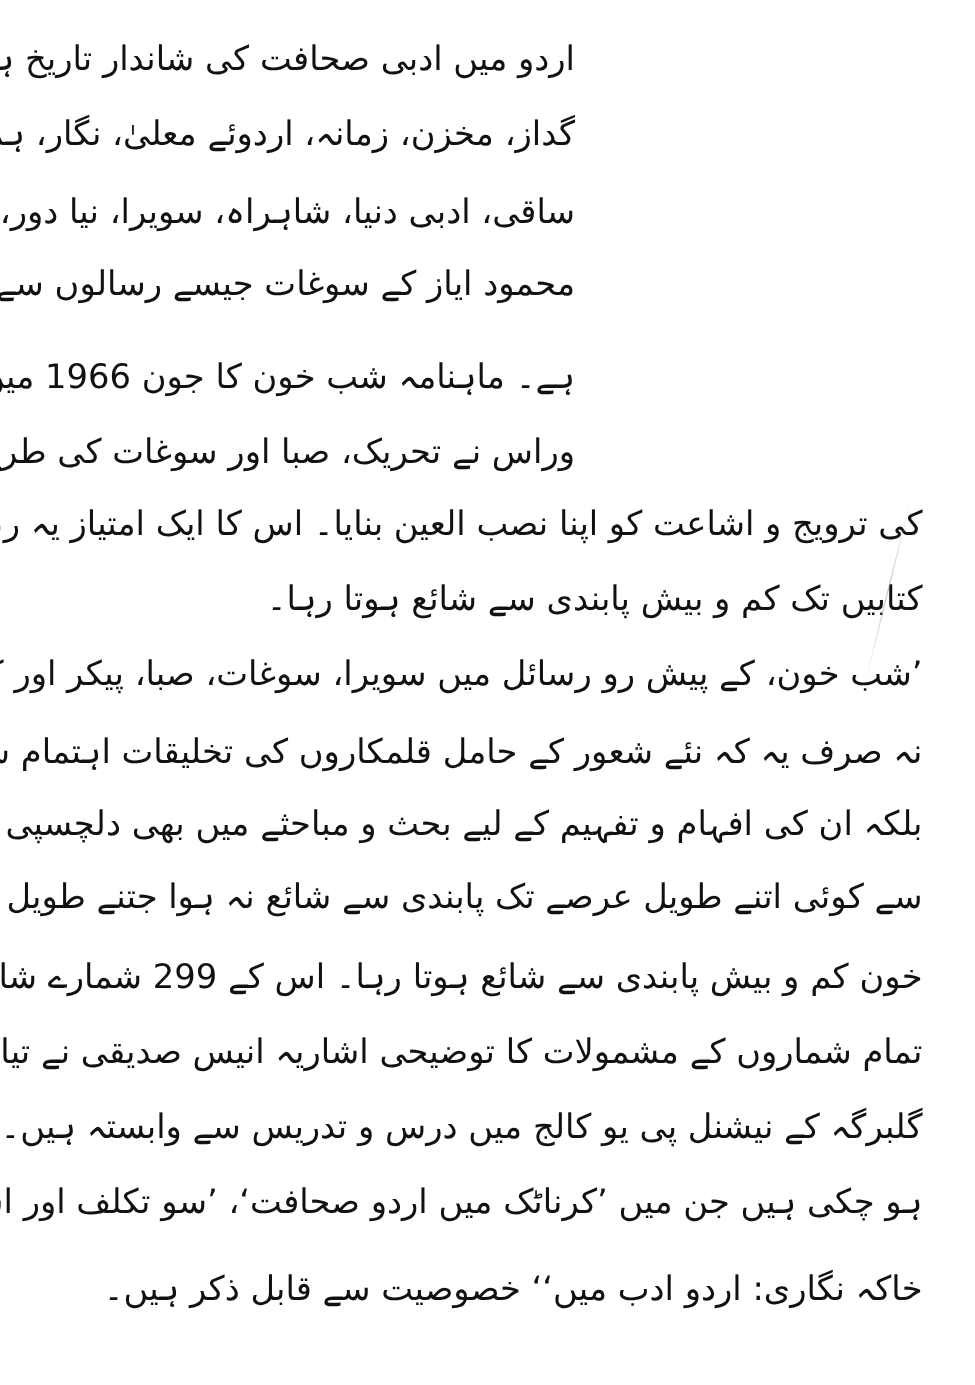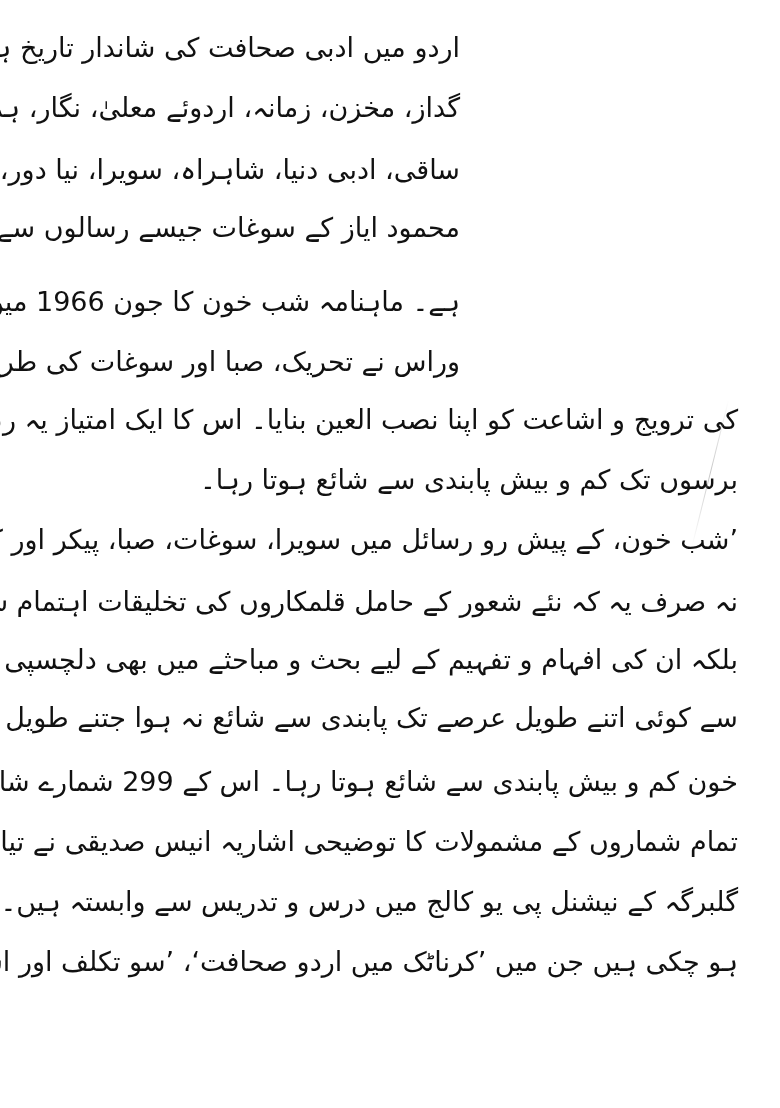--- a/index.html
+++ b/index.html
@@ -56,25 +56,26 @@
 <div class="page">
 
   <div class="line narrow" style="top:28px;">اردو میں ادبی صحافت کی شاندار تاریخ ہے جو دل</div>
   <div class="line narrow" style="top:88px;">گداز، مخزن، زمانہ، اردوئے معلیٰ، نگار، ہمایوں،</div>
   <div class="line narrow" style="top:150px;">ساقی، ادبی دنیا، شاہراہ، سویرا، نیا دور، تحریک، صبا اور</div>
   <div class="line narrow" style="top:208px;">محمود ایاز کے سوغات جیسے رسالوں سے جگمگا رہی</div>
   <div class="line narrow" style="top:282px;">ہے۔ ماہنامہ شب خون کا جون 1966 میں اجرا ہوا</div>
   <div class="line narrow" style="top:342px;">وراس نے تحریک، صبا اور سوغات کی طرح جدیدیت</div>
 
   <div class="line full" style="top:400px;">کی ترویج و اشاعت کو اپنا نصب العین بنایا۔ اس کا ایک امتیاز یہ رہا کہ یہ تقریباً چالیس</div>
-  <div class="line full short" style="top:460px;">برسوں تک کم و بیش پابندی سے شائع ہوتا رہا۔</div>
+  <div class="line full short" style="top:460px;">کتابیں تک کم و بیش پابندی سے شائع ہوتا رہا۔</div>
 
   <div class="line full" style="top:520px;">’شب خون، کے پیش رو رسائل میں سویرا، سوغات، صبا، پیکر اور کتاب وغیرہ بھی</div>
   <div class="line full" style="top:582px;">نہ صرف یہ کہ نئے شعور کے حامل قلمکاروں کی تخلیقات اہتمام سے شائع کر رہے تھے</div>
   <div class="line full" style="top:640px;">بلکہ ان کی افہام و تفہیم کے لیے بحث و مباحثے میں بھی دلچسپی لے رہے تھے مگر ان میں</div>
   <div class="line full" style="top:698px;">سے کوئی اتنے طویل عرصے تک پابندی سے شائع نہ ہوا جتنے طویل عرصے تک شب</div>
   <div class="line full" style="top:762px;">خون کم و بیش پابندی سے شائع ہوتا رہا۔ اس کے 299 شمارے شائع ہوئے۔ ان</div>
   <div class="line full" style="top:822px;">تمام شماروں کے مشمولات کا توضیحی اشاریہ انیس صدیقی نے تیار کیا ہے۔ انیس صدیقی</div>
   <div class="line full" style="top:882px;">گلبرگہ کے نیشنل پی یو کالج میں درس و تدریس سے وابستہ ہیں۔ ان کی کئی کتابیں شائع</div>
   <div class="line full" style="top:942px;">ہو چکی ہیں جن میں ’کرناٹک میں اردو صحافت‘، ’سو تکلف اور اس کی سیدھی بات‘ اور ’’</div>
+  <div class="line full short" style="top:1012px;">خاکہ نگاری: اردو ادب میں‘‘ خصوصیت سے قابل ذکر ہیں۔</div>
 
   <div class="crease"></div>
 </div>
 
 </body></html>

